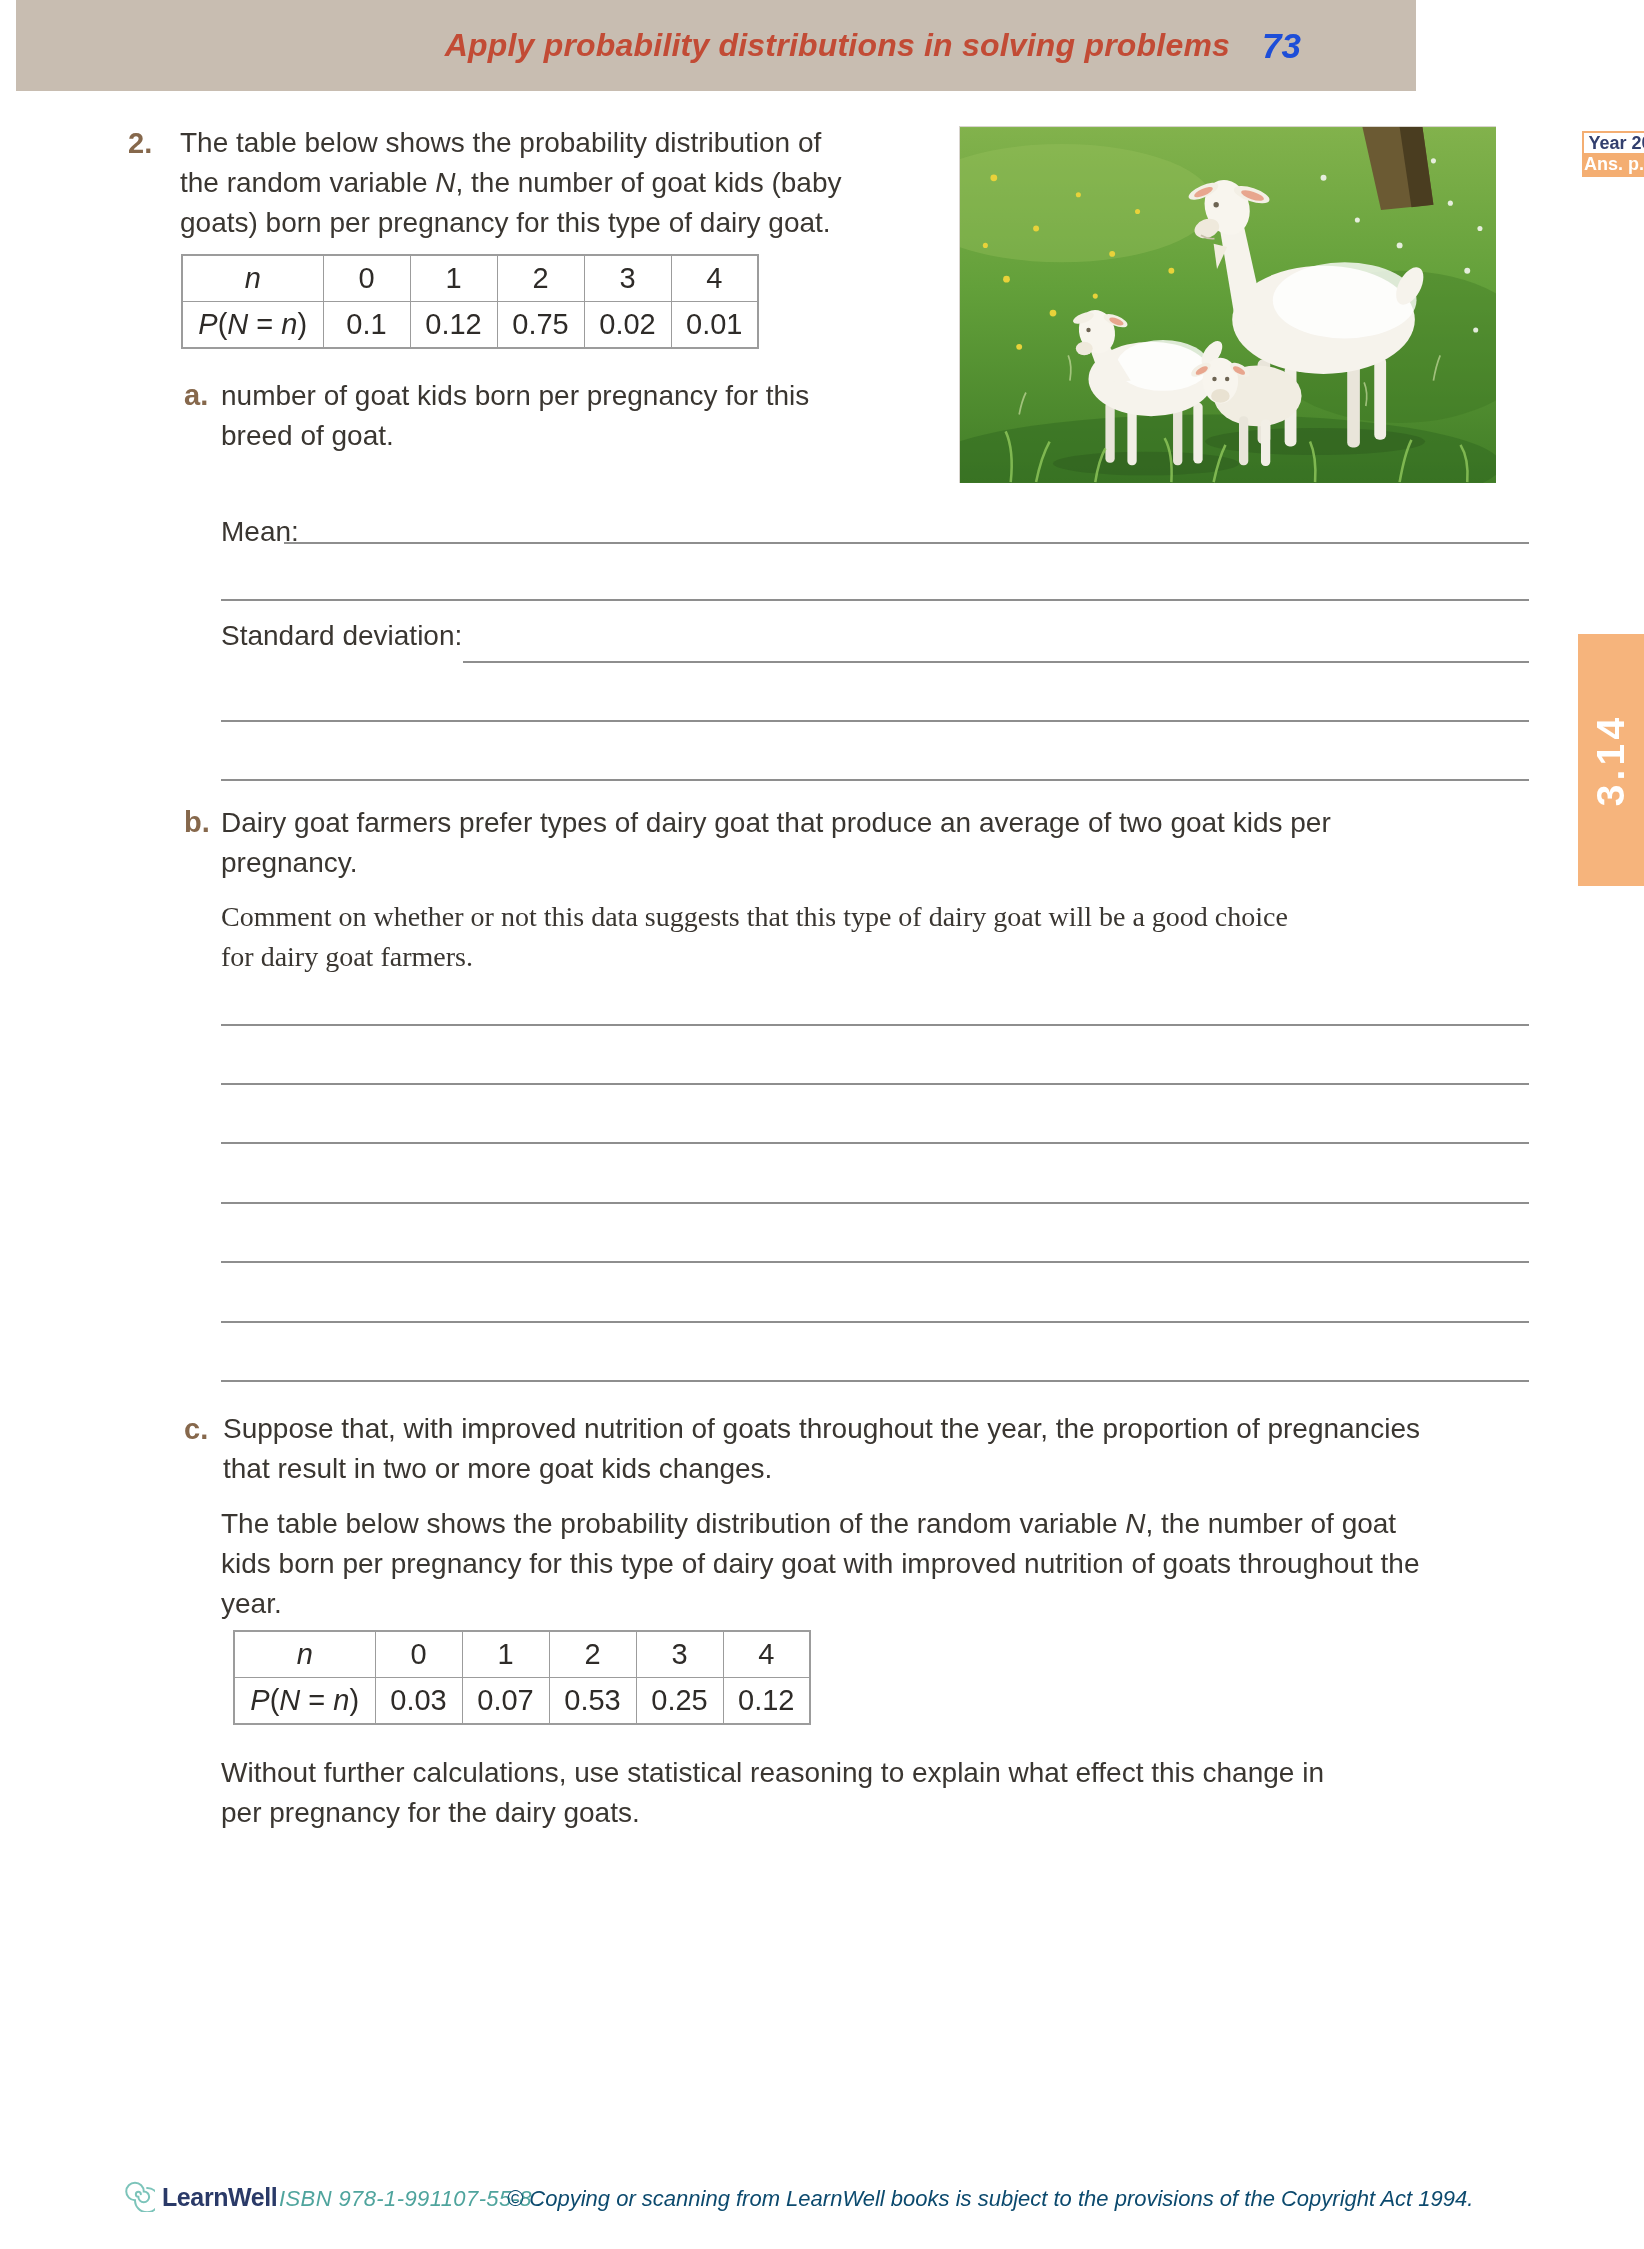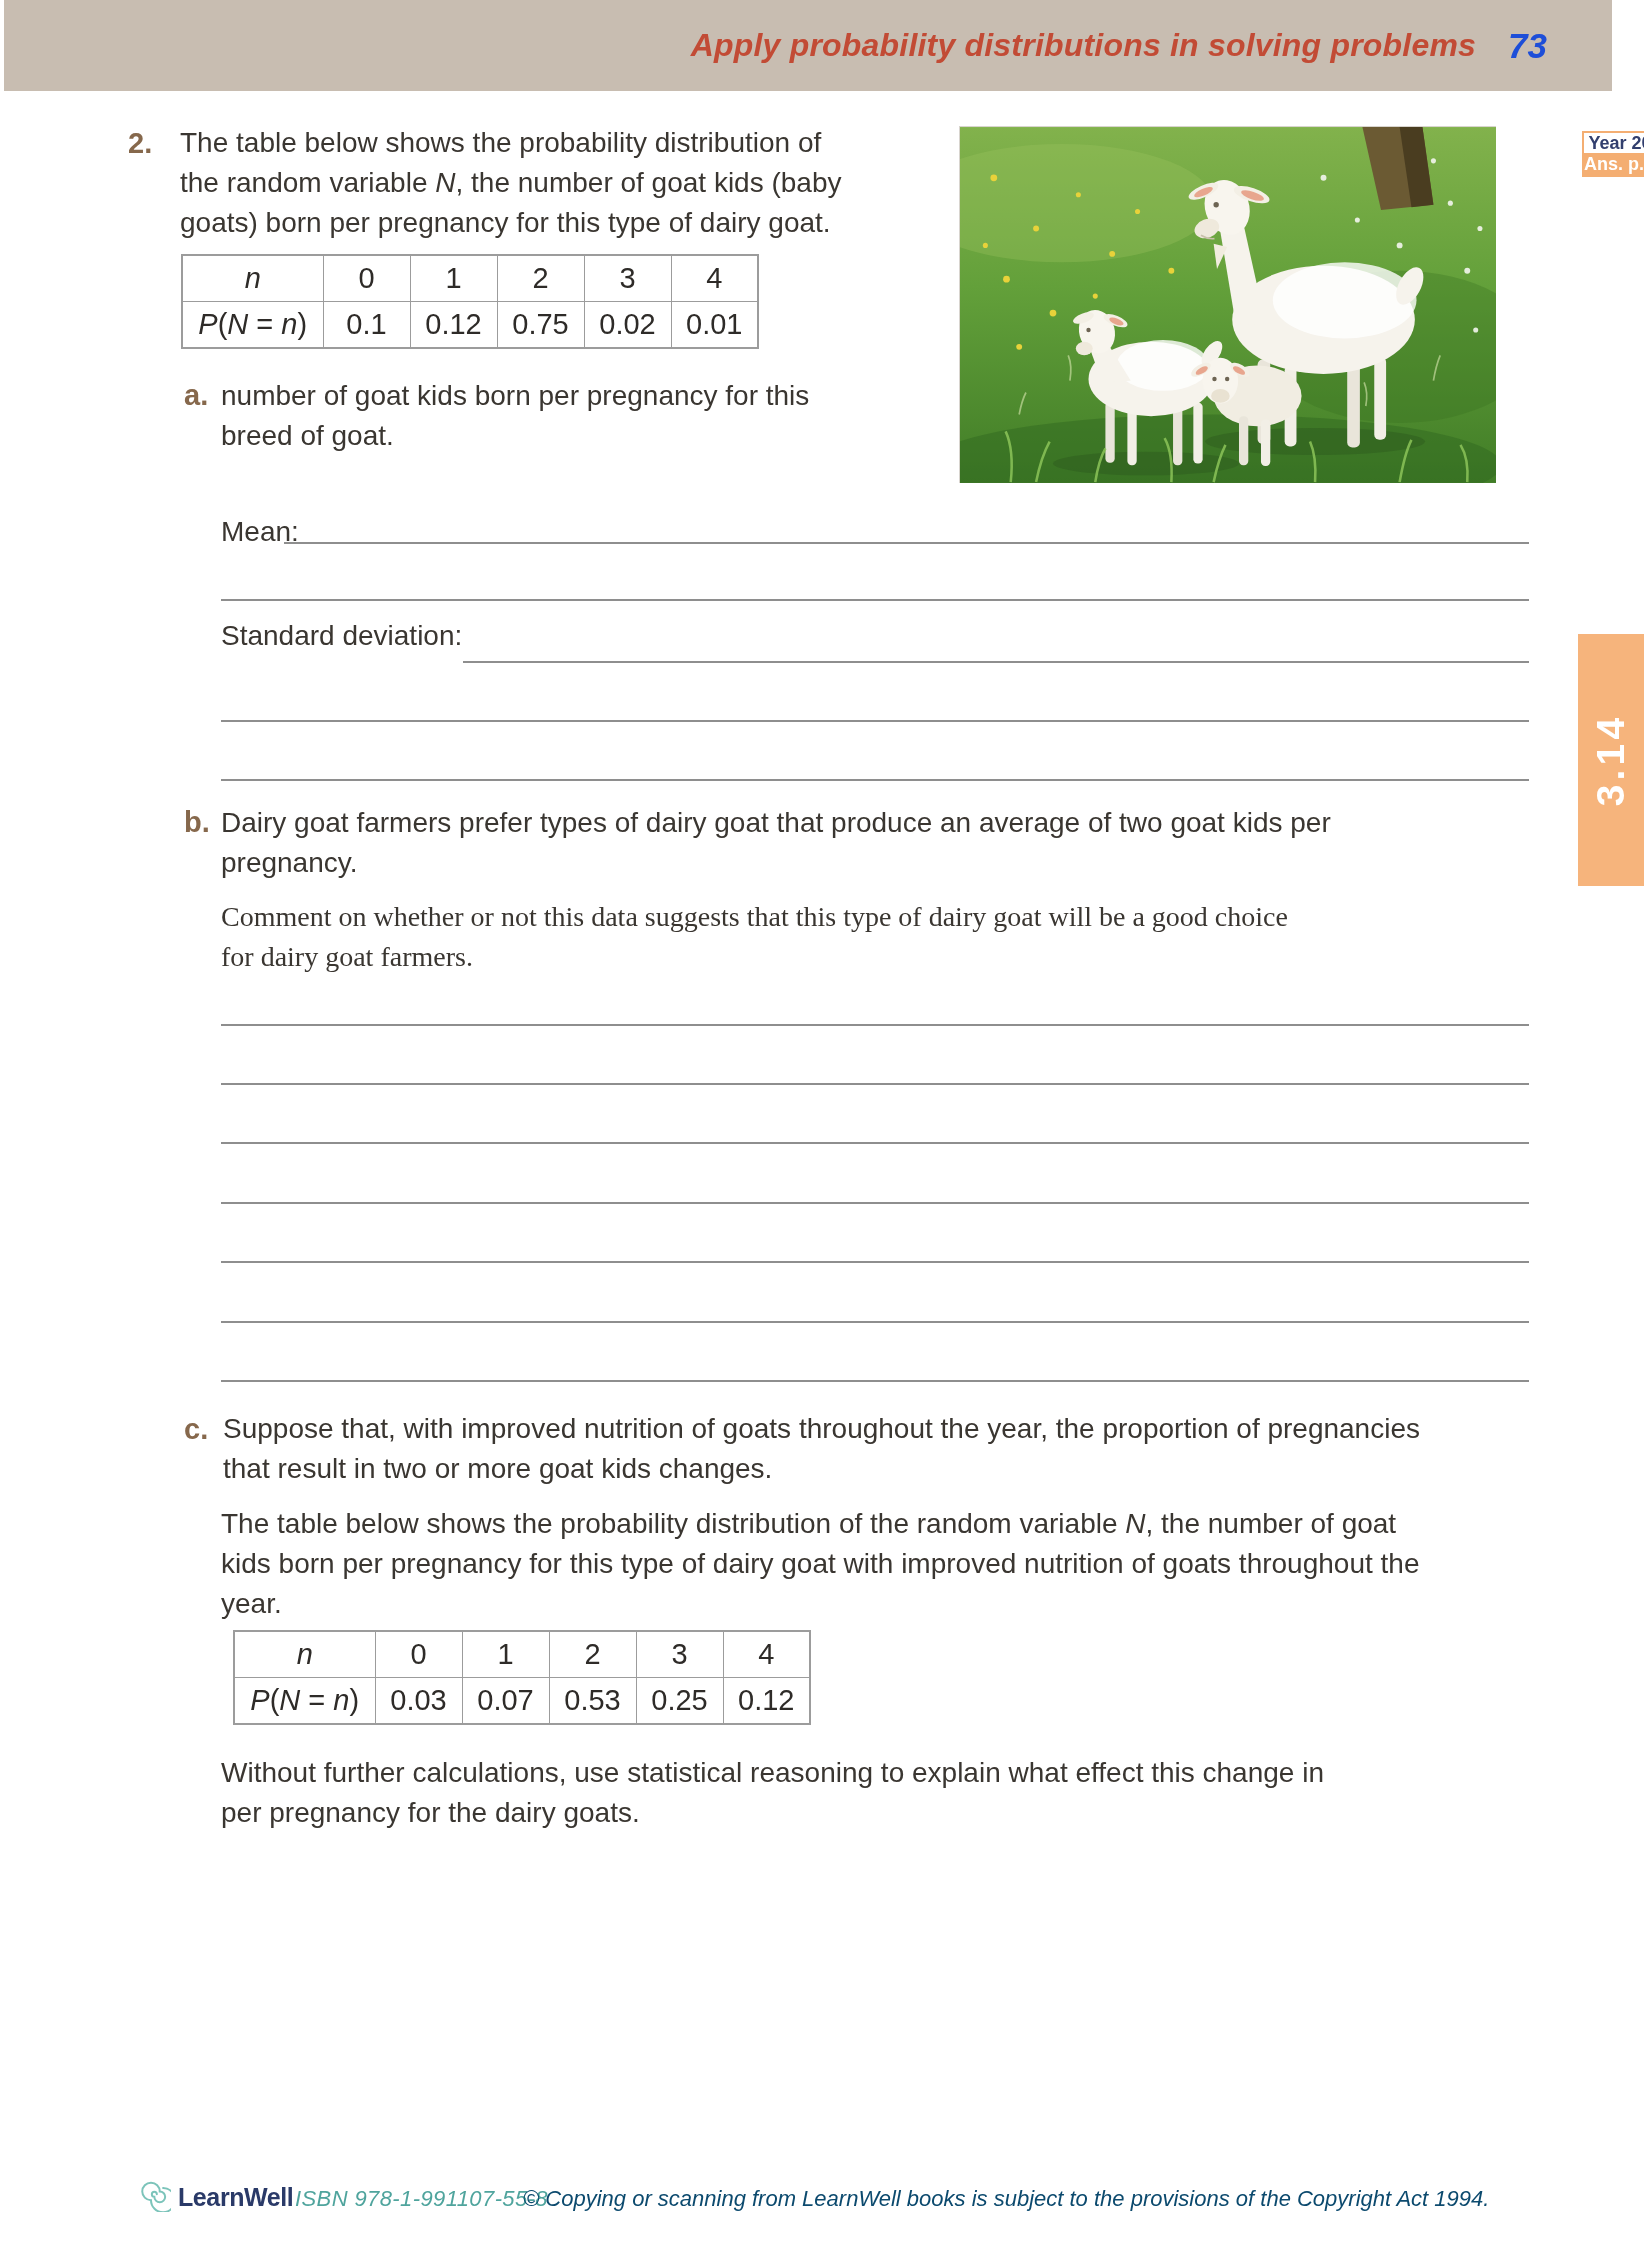--- a/index.html
+++ b/index.html
@@ -6,24 +6,24 @@
   .page{
     position:relative;
     width:1644px;height:2250px;
     background:#ffffff;
     font-family:"Liberation Sans", sans-serif;
     color:#3a3631;
     overflow:hidden;
   }
   
   .header-band{
-    position:absolute;left:4px;top:0;width:1608px;height:91px;
+    position:absolute;left:16px;top:0;width:1400px;height:91px;
     background:#c8bdb1;
     display:flex;align-items:center;justify-content:flex-end;
-    padding-right:65px;box-sizing:border-box;gap:32px;
+    padding-right:115px;box-sizing:border-box;gap:32px;
   }
   .header-title{
     font-style:italic;font-weight:600;font-size:32px;color:#c24b35;
     letter-spacing:0.2px;white-space:nowrap;
   }
   .header-page-num{
     font-style:italic;font-weight:700;font-size:35px;color:#1d4ed8;text-align:right;
   }
   
   .marker{position:absolute;font-weight:700;font-size:29px;color:#86684c;}
@@ -65,21 +65,21 @@
   
   .side-tab{
     position:absolute;left:1578px;top:634px;width:66px;height:252px;
     background:#f6b47c;display:flex;align-items:center;justify-content:center;
   }
   .side-tab span{
     transform:rotate(-90deg);color:#ffffff;font-weight:700;font-size:39px;
     letter-spacing:4.2px;white-space:nowrap;
   }
   
-  .footer{position:absolute;left:16px;top:2178px;width:1524px;height:42px;}
+  .footer{position:absolute;left:0;top:2178px;width:1524px;height:42px;}
   .footer-logo{position:absolute;left:125px;top:1.7px;}
   .footer-brand{
     position:absolute;left:162px;top:5px;font-size:25px;font-weight:700;
     color:#2a3a68;letter-spacing:-0.4px;
   }
   .footer-isbn{
     position:absolute;left:279px;top:8.4px;font-size:22px;font-style:italic;
     color:#4fa49d;letter-spacing:0.4px;white-space:nowrap;
   }
   .footer-copy{

